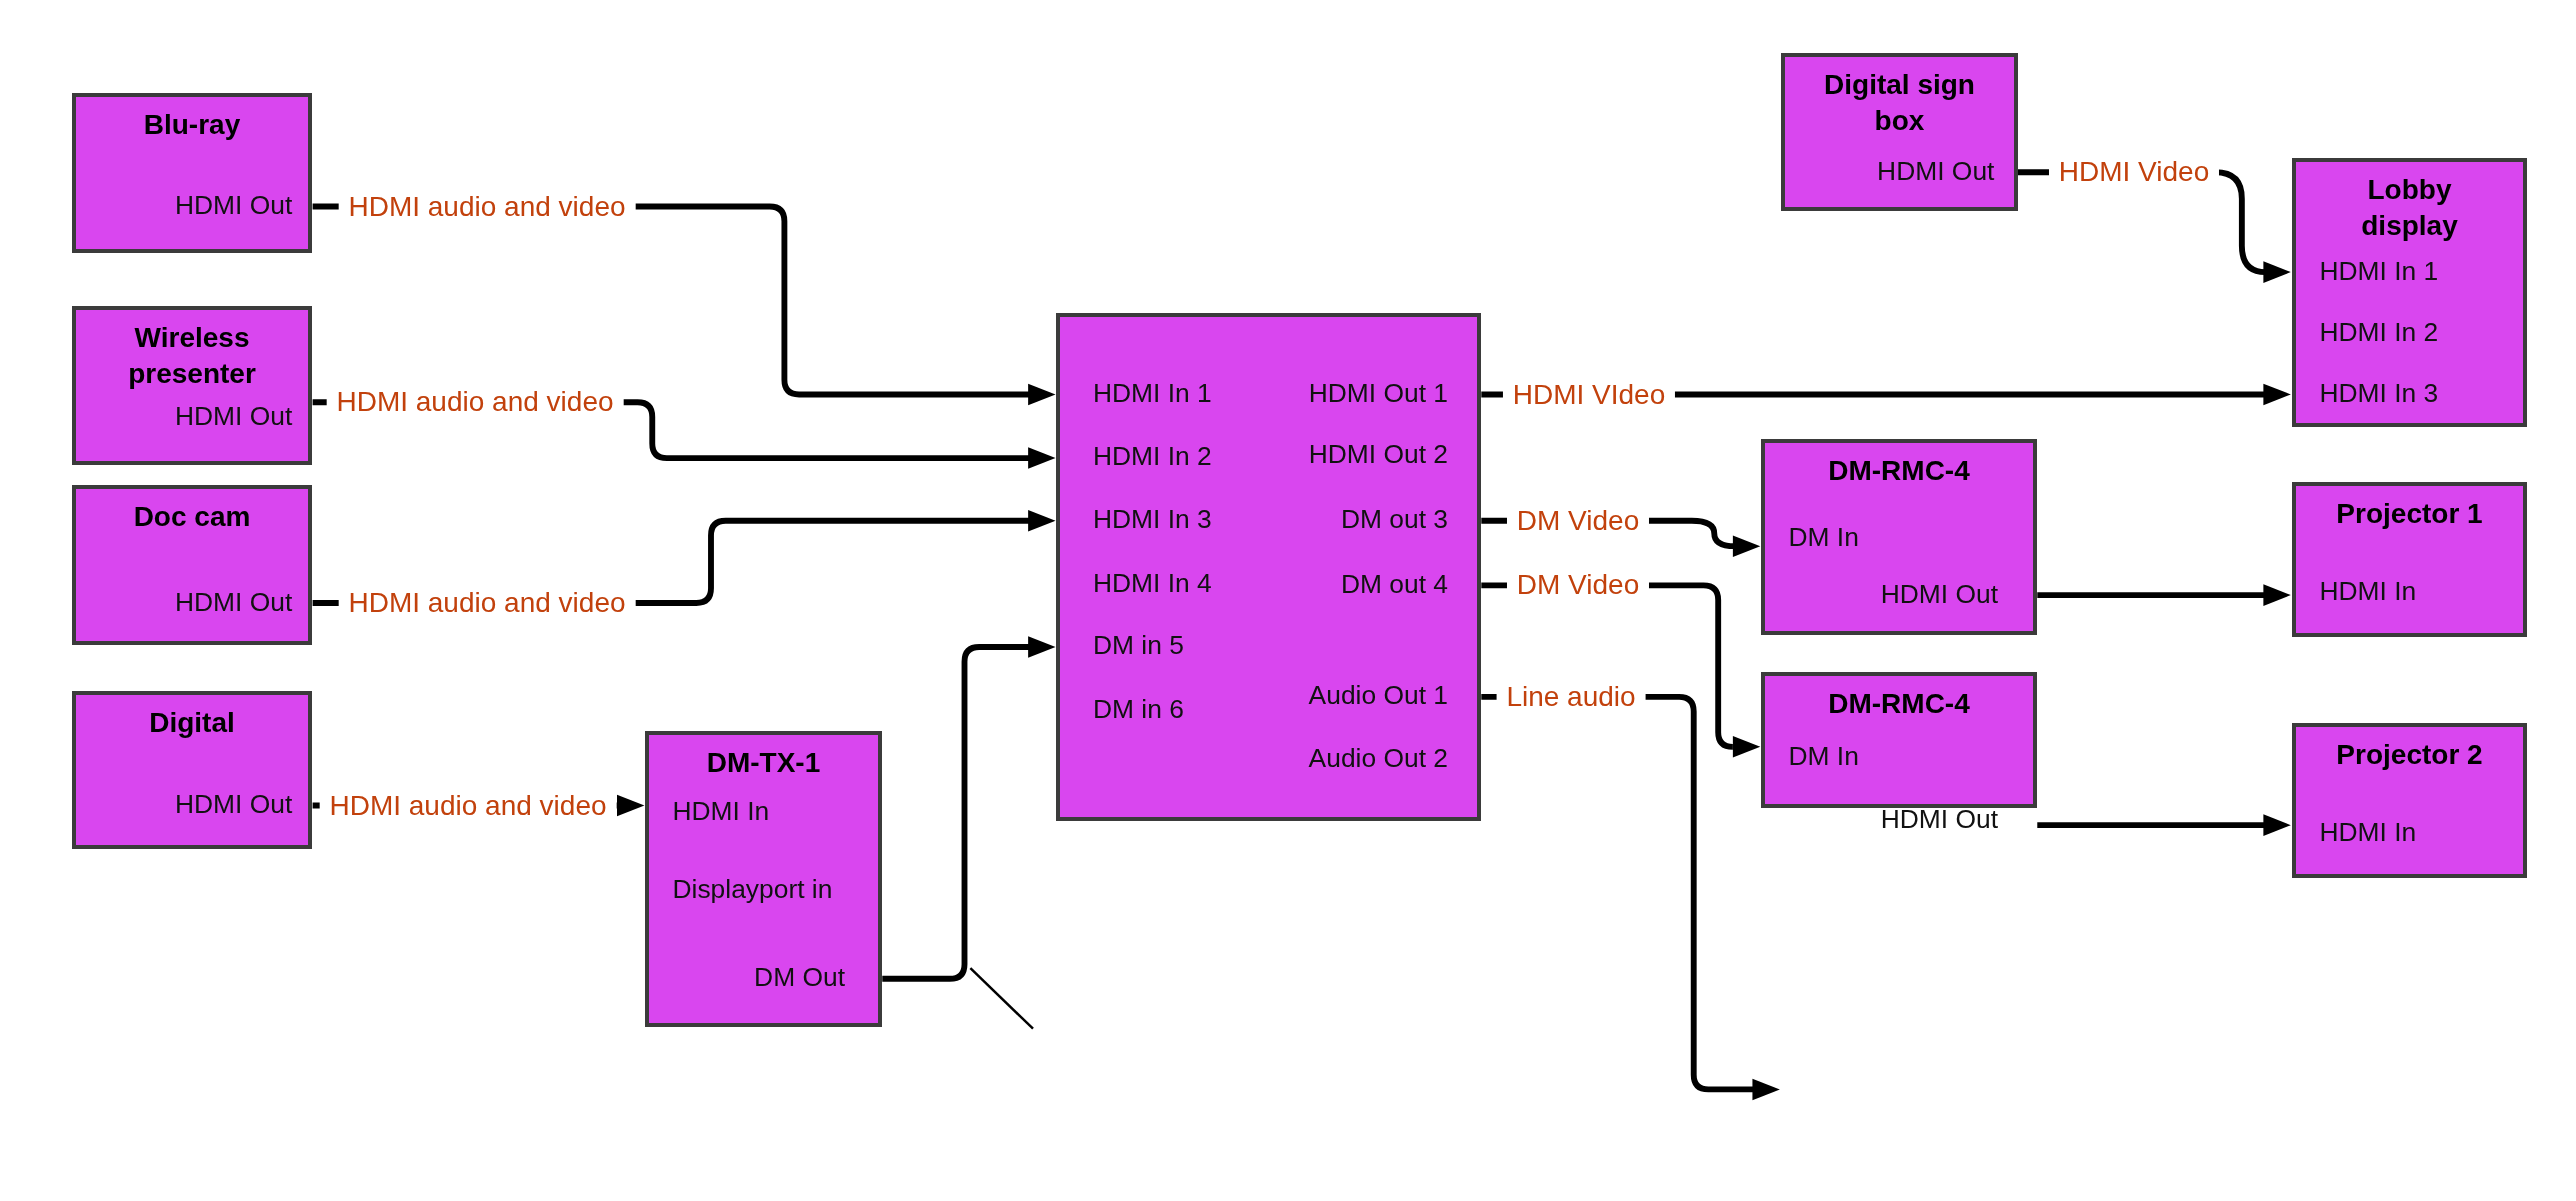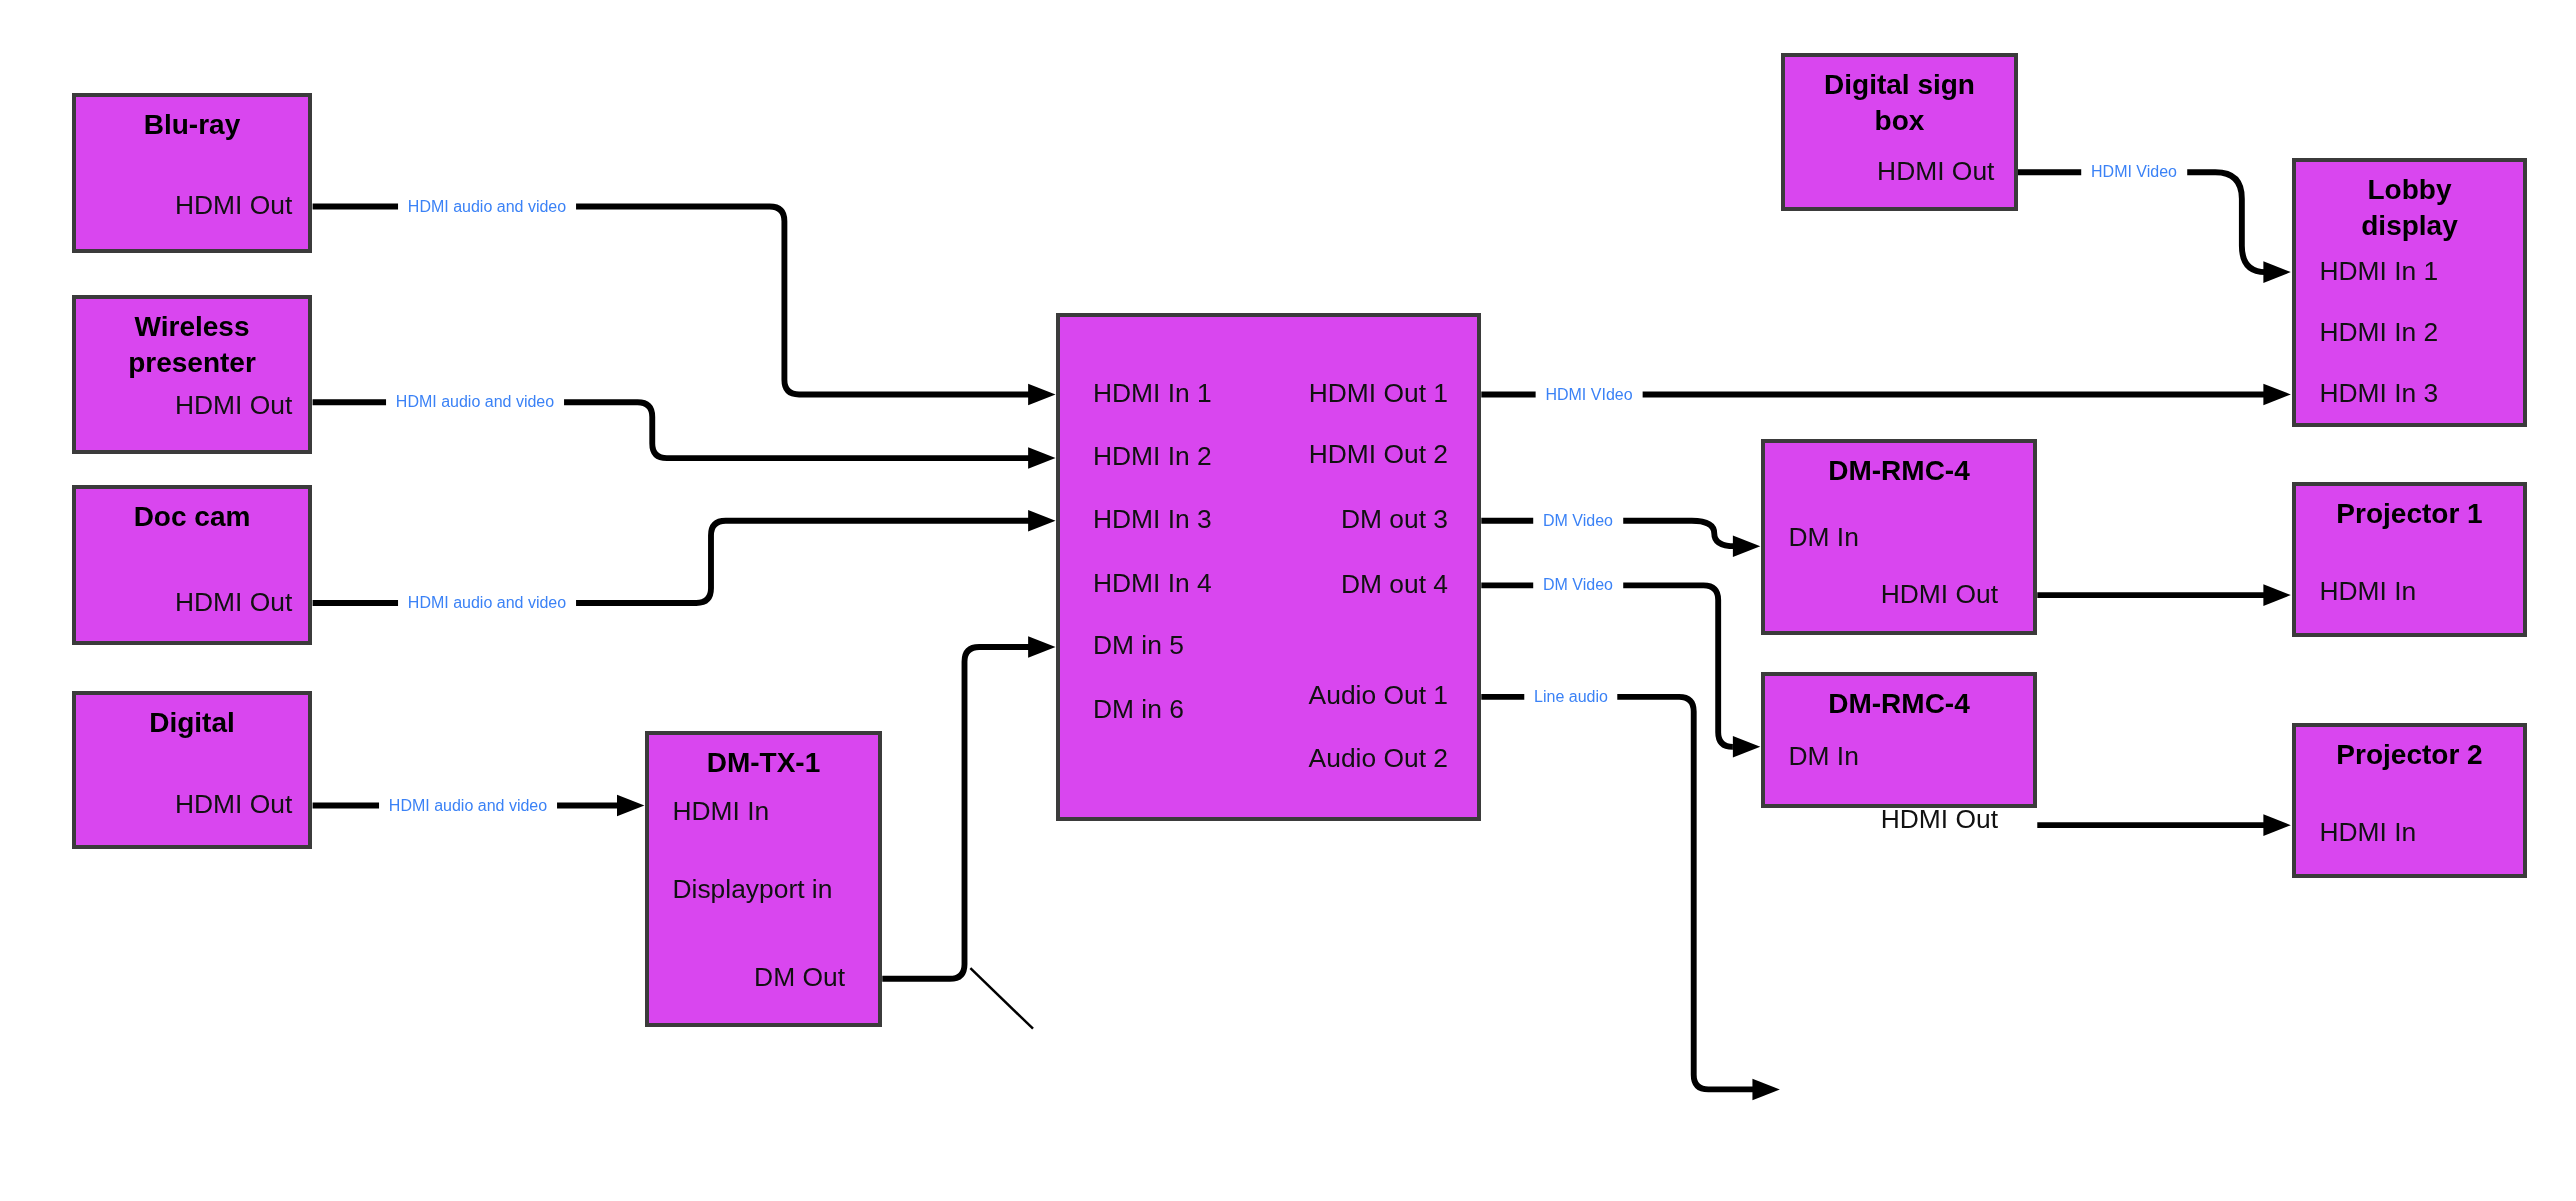--- a/index.html
+++ b/index.html
@@ -38,22 +38,22 @@
     white-space:nowrap;
   }
   .port.pl{text-align:left;}
   .port.pr{text-align:right;}
   .node.wide .port{left:33px;right:29px;}
   .clabel{
     position:absolute;
     transform:translate(-50%,-50%);
     background:#ffffff;
     padding:0 9.8px;
-    font-size:16px;
-    color:#3b82f6;
+    font-size:28px;
+    color:#c2410c;
     white-space:nowrap;
   }
   .callout{
     position:absolute;
     left:1032px;top:1025px;width:197px;height:75px;
     box-sizing:border-box;
     border:2px dashed #444444;
     background:#ffffff;
     display:flex;align-items:center;justify-content:center;
     text-align:center;
@@ -106,21 +106,21 @@
 
     <path class="wire" d="M 2081 843 H 2314"></path>
     <polygon class="arrow" points="2340,843 2312,832 2312,854"></polygon>
   </svg>
 
   <div class="node" style="left:72px;top:93px;width:240px;height:160px">
     <div class="title">Blu-ray</div>
     <div class="port pr" style="top:93px">HDMI Out</div>
   </div>
 
-  <div class="node" style="left:72px;top:295px;width:240px;height:159px">
+  <div class="node" style="left:72px;top:306px;width:240px;height:159px">
     <div class="title">Wireless
 presenter</div>
     <div class="port pr" style="top:91px">HDMI Out</div>
   </div>
 
   <div class="node" style="left:72px;top:485px;width:240px;height:160px">
     <div class="title">Doc cam</div>
     <div class="port pr" style="top:98px">HDMI Out</div>
   </div>
 

